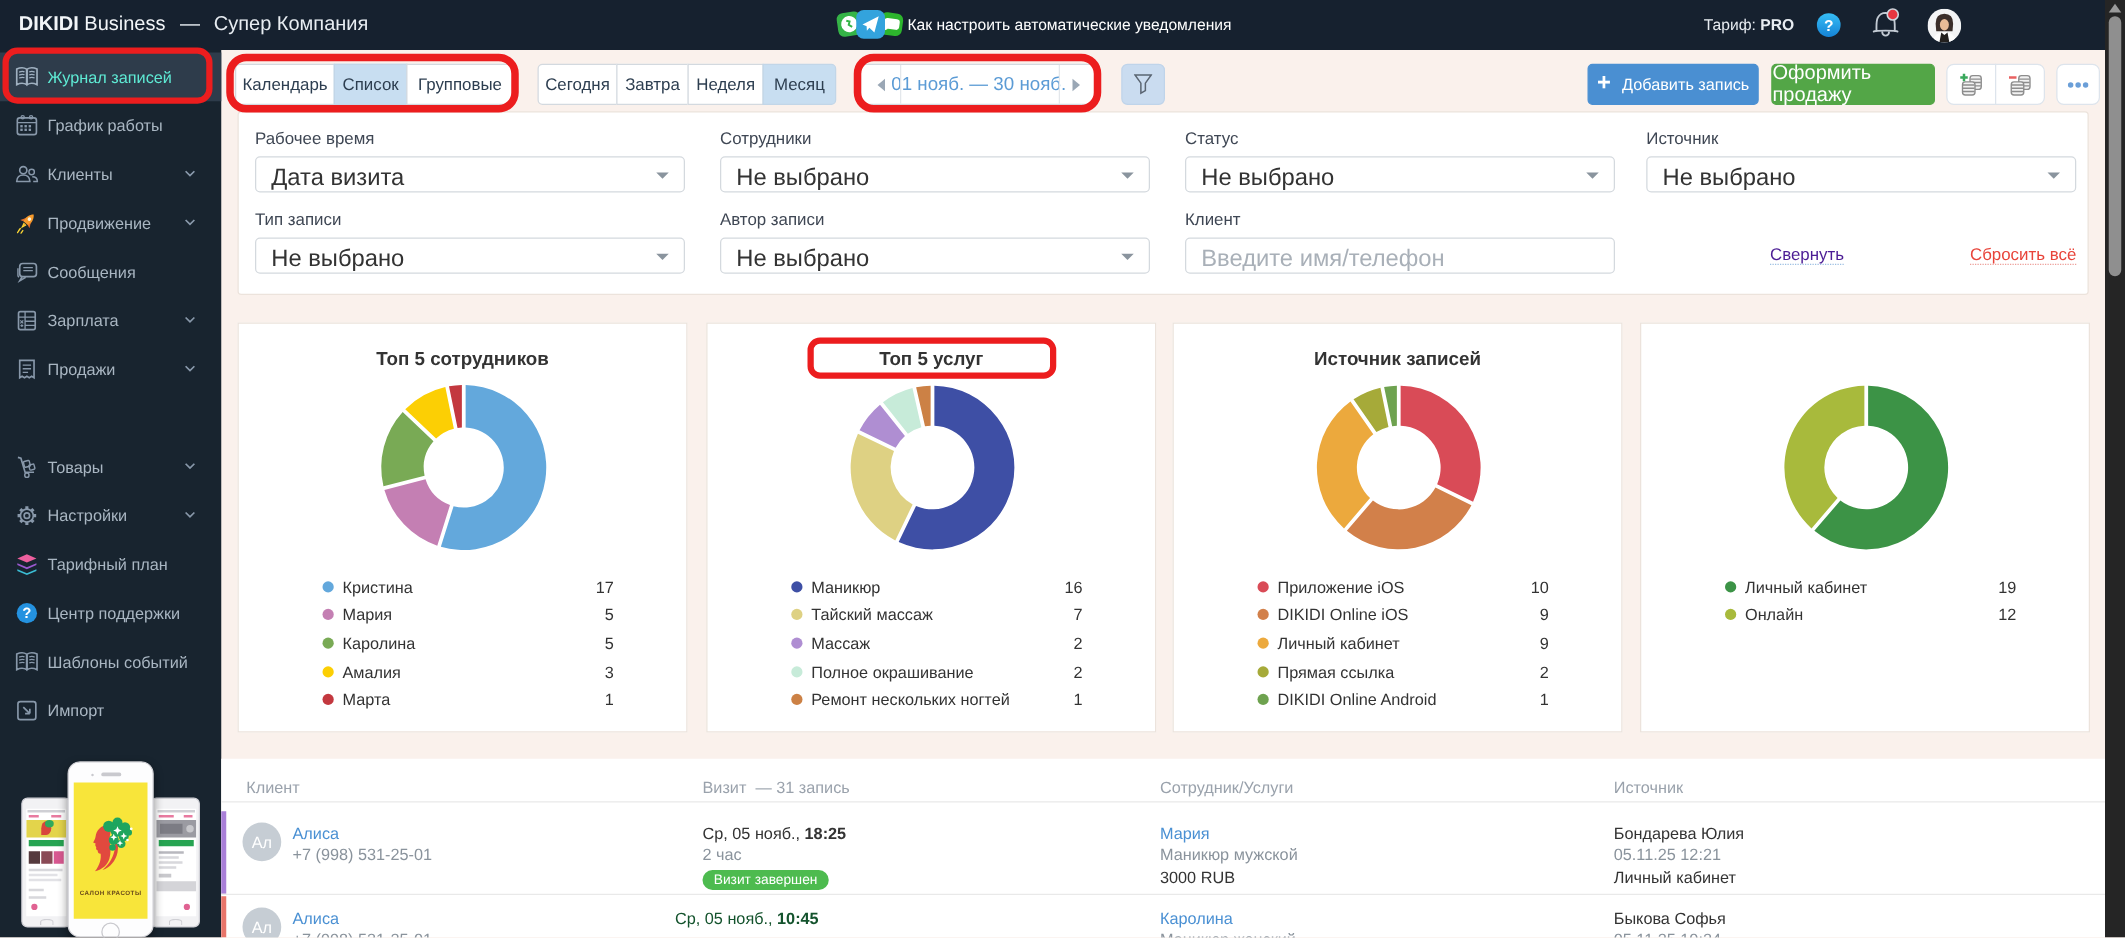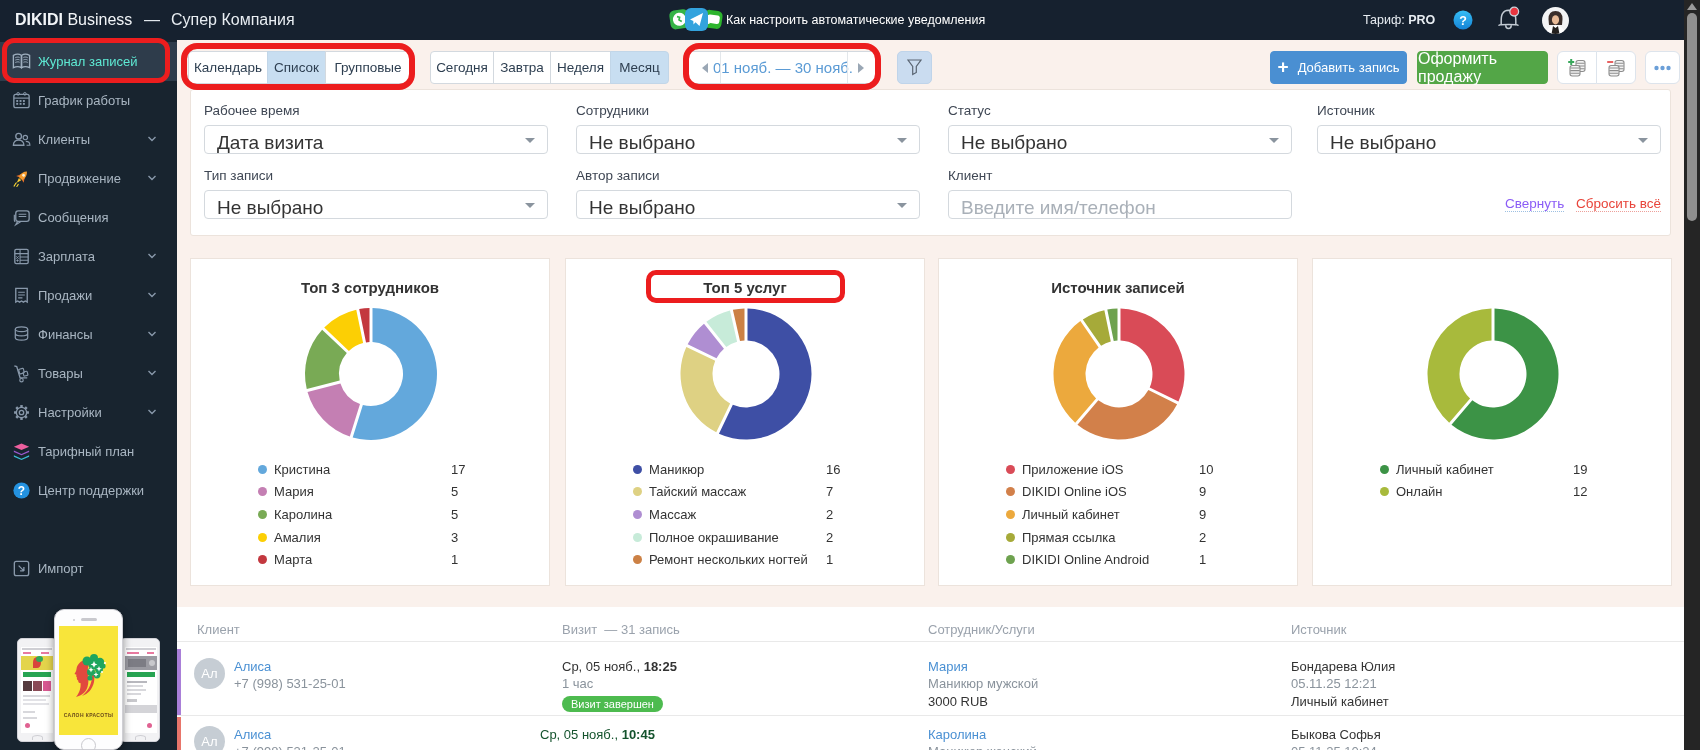--- a/index.html
+++ b/index.html
@@ -37,21 +37,21 @@
 .fph{color:#a9b0b8}
 .flink{position:absolute;font-size:13.5px}
 
 .card{position:absolute;top:258px;width:360px;height:328px;background:#fff;border:1px solid #ece3dc}
 .ctitle{position:absolute;top:20px;left:0;width:100%;text-align:center;font-size:15px;font-weight:bold;color:#333}
 .donut{position:absolute;left:105px;top:40px}
 .legend{position:absolute;left:67px;top:203px;width:100%;font-size:13px;color:#333}
 .lrow{position:absolute;height:22px;left:0}
 .ldot{position:absolute;left:0;top:3px;width:9px;height:9px;border-radius:50%}
 .lname{position:absolute;left:16px;top:0;white-space:nowrap}
-.lval{position:absolute;top:0;width:40px}
+.lval{position:absolute;top:0;text-align:right;width:40px}
 
 #tbl{position:absolute;left:177px;top:607px;width:1507px;height:143px;background:#fff}
 .th{position:absolute;top:15px;font-size:13px;color:#9aa2ac}
 #thline{position:absolute;left:0;top:34px;width:1507px;height:1px;background:#e9e9e9}
 .rowbar{position:absolute;left:0;width:4px}
 .avatar{position:absolute;width:31px;height:31px;border-radius:50%;background:#c6cdd4;color:#fff;font-size:13px;text-align:center;line-height:31px}
 .blue{color:#4a90d3}
 .gray{color:#8a939c}
 .t13{font-size:13px;position:absolute;white-space:nowrap}
 .pill{position:absolute;background:#4dbb4f;color:#fff;font-size:11px;border-radius:8px;height:16px;line-height:16px;padding:0 9px}
@@ -196,30 +196,20 @@
 <div class="mitem" style="top:236px">
         <svg class="ic" viewBox="0 0 22 22">
           <path d="M5 3.5 H17 V18 l-2-1.2 -2 1.2 -2-1.2 -2 1.2 -2-1.2 -2 1.2z" fill="none" stroke="#8898aa" stroke-width="1.4"></path>
           <path d="M7.5 7.5 H14.5 M7.5 10.5 H14.5 M7.5 13.5 H12" stroke="#8898aa" stroke-width="1.1"></path>
         </svg>
         <span class="txt">Продажи</span>
         <svg class="chev" viewBox="0 0 12 12">
           <path d="M2.5 4 L6 7.5 L9.5 4" fill="none" stroke="#8898aa" stroke-width="1.4"></path>
         </svg>
       </div>
-<div class="mitem" style="top:275px">
-        <svg class="ic" viewBox="0 0 22 22">
-          <ellipse cx="11" cy="5.5" rx="6.5" ry="2.5" fill="none" stroke="#8898aa" stroke-width="1.3"></ellipse>
-          <path d="M4.5 5.5 V10 c0 1.4 2.9 2.5 6.5 2.5 s6.5 -1.1 6.5 -2.5 V5.5 M4.5 10 V14.5 c0 1.4 2.9 2.5 6.5 2.5 s6.5-1.1 6.5-2.5 V10" fill="none" stroke="#8898aa" stroke-width="1.3"></path>
-        </svg>
-        <span class="txt">Финансы</span>
-        <svg class="chev" viewBox="0 0 12 12">
-          <path d="M2.5 4 L6 7.5 L9.5 4" fill="none" stroke="#8898aa" stroke-width="1.4"></path>
-        </svg>
-      </div>
 <div class="mitem" style="top:314px">
         <svg class="ic" viewBox="0 0 22 22">
           <path d="M3.5 3 L6 3.8 L9.5 15.5 L17 15.5" fill="none" stroke="#8898aa" stroke-width="1.4"></path>
           <circle cx="11" cy="18" r="1.8" fill="none" stroke="#8898aa" stroke-width="1.2"></circle>
           <rect x="8.5" y="6" width="5" height="5" rx="0.8" transform="rotate(-15 11 8.5)" fill="none" stroke="#8898aa" stroke-width="1.2"></rect>
           <rect x="13" y="9" width="4.4" height="4.4" rx="0.8" transform="rotate(-15 15.2 11.2)" fill="none" stroke="#8898aa" stroke-width="1.2"></rect>
         </svg>
         <span class="txt">Товары</span>
         <svg class="chev" viewBox="0 0 12 12">
           <path d="M2.5 4 L6 7.5 L9.5 4" fill="none" stroke="#8898aa" stroke-width="1.4"></path>
@@ -254,20 +244,27 @@
           <path d="M3 15 L11 18.5 L19 15 L19 16.5 L11 20 L3 16.5z" fill="#3bbdd4"></path>
         </svg>
         <span class="txt">Тарифный план</span>
       </div>
 <div class="mitem" style="top:431px">
         <svg class="ic" viewBox="0 0 22 22">
           <circle cx="11" cy="11" r="8.5" fill="#2492e0"></circle>
           <text x="11" y="15.5" text-anchor="middle" font-size="12.5" font-weight="bold" fill="#fff" font-family="Liberation Sans">?</text>
         </svg>
         <span class="txt">Центр поддержки</span>
+      </div>
+<div class="mitem" style="top:470px">
+        <svg class="ic" viewBox="0 0 22 22">
+          <path d="M2.5 4.5 C5.5 3 8.5 3 10.8 4.5 V17.5 C8.5 16 5.5 16 2.5 17.5 Z M19.5 4.5 C16.5 3 13.5 3 11.2 4.5 V17.5 C13.5 16 16.5 16 19.5 17.5 Z" fill="none" stroke="#8898aa" stroke-width="1.4"></path>
+          <path d="M4.5 7 C6.5 6.2 8 6.2 9 6.8 M4.5 9.5 C6.5 8.7 8 8.7 9 9.3 M4.5 12 C6.5 11.2 8 11.2 9 11.8 M13 6.8 C14.5 6.2 16 6.2 17.5 7 M13 9.3 C14.5 8.7 16 8.7 17.5 9.5 M13 11.8 C14.5 11.2 16 11.2 17.5 12" stroke="#8898aa" stroke-width="1" fill="none"></path>
+        </svg>
+        <span class="txt">Шаблоны событий</span>
       </div>
 <div class="mitem" style="top:509px">
         <svg class="ic" viewBox="0 0 22 22">
           <rect x="3.5" y="3.5" width="15" height="15" rx="2" fill="none" stroke="#8898aa" stroke-width="1.4"></rect>
           <path d="M8 8 L13.5 13.5 M13.5 13.5 V9.5 M13.5 13.5 H9.5" fill="none" stroke="#8898aa" stroke-width="1.4"></path>
         </svg>
         <span class="txt">Импорт</span>
       </div>
 
 <div class="abs" style="left:0;top:515px;width:177px;height:195px">
@@ -429,24 +426,24 @@
     </div>
 <div class="flabel" style="left:576px;top:168px">Автор записи</div>
 <div class="fdd" style="left:576px;top:190px">
       <span>Не выбрано</span>
       <i class="caret"></i>
     </div>
 <div class="flabel" style="left:948px;top:168px">Клиент</div>
 <div class="fdd" style="left:948px;top:190px">
       <span class="fph">Введите имя/телефон</span>
     </div>
-<div class="flink" style="left:1505px;top:196px;color:#8b5cf6;border-bottom:1px dotted #9dc0e2">Свернуть</div>
+<div class="flink" style="left:1416px;top:196px;color:#4c1d95;border-bottom:1px dotted #9dc0e2">Свернуть</div>
 <div class="flink" style="left:1576px;top:196px;color:#e8443a;border-bottom:1px dotted #eda09a">Сбросить всё</div>
 <div class="card" style="left:190px">
-<div class="ctitle">Топ 3 сотрудников</div>
+<div class="ctitle">Топ 5 сотрудников</div>
 <div class="donut"><svg width="150" height="150" viewBox="0 0 150 150">
           <path d="M76.50 9.02 A66 66 0 1 1 56.68 138.41 L66.86 105.95 A32 32 0 1 0 76.50 43.04 Z" fill="#63a8dc"></path>
           <path d="M53.82 137.51 A66 66 0 0 1 11.50 92.99 L44.43 84.46 A32 32 0 0 0 64.00 105.05 Z" fill="#c47fb3"></path>
           <path d="M10.75 90.09 A66 66 0 0 1 26.14 30.63 L50.80 54.06 A32 32 0 0 0 43.68 81.56 Z" fill="#79aa55"></path>
           <path d="M28.21 28.45 A66 66 0 0 1 60.25 10.67 L67.10 43.99 A32 32 0 0 0 52.87 51.89 Z" fill="#fccf04"></path>
           <path d="M63.19 10.07 A66 66 0 0 1 73.50 9.02 L73.50 43.04 A32 32 0 0 0 70.03 43.39 Z" fill="#c3383f"></path>
         </svg></div>
 <div class="legend">
 <div class="lrow" style="top:0px">
           <span class="ldot" style="background:#63a8dc"></span>
@@ -572,21 +569,21 @@
  <div class="th" style="left:20px">Клиент</div>
  <div class="th" style="left:385px">Визит&nbsp; — 31 запись</div>
  <div class="th" style="left:751px">Сотрудник/Услуги</div>
  <div class="th" style="left:1114px">Источник</div>
  <div id="thline"></div>
  <div class="rowbar" style="top:42px;height:66px;background:#a97fd8"></div>
  <div class="avatar" style="left:17px;top:51px">Ал</div>
  <div class="t13 blue" style="left:57px;top:52px">Алиса</div>
  <div class="t13 gray" style="left:57px;top:69px">+7 (998) 531-25-01</div>
  <div class="t13" style="left:385px;top:52px;color:#333">Ср, 05 нояб., <b>18:25</b></div>
- <div class="t13 gray" style="left:385px;top:69px">1 час</div>
+ <div class="t13 gray" style="left:385px;top:69px">2 час</div>
  <div class="pill" style="left:385px;top:89px">Визит завершен</div>
  <div class="t13 blue" style="left:751px;top:52px">Мария</div>
  <div class="t13 gray" style="left:751px;top:69px">Маникюр мужской</div>
  <div class="t13" style="left:751px;top:87px;color:#333">3000 RUB</div>
  <div class="t13" style="left:1114px;top:52px;color:#333">Бондарева Юлия</div>
  <div class="t13 gray" style="left:1114px;top:69px">05.11.25 12:21</div>
  <div class="t13" style="left:1114px;top:87px;color:#333">Личный кабинет</div>
  <div class="abs" style="left:0;top:108px;width:1507px;height:1px;background:#e9e9e9"></div>
  <div class="rowbar" style="top:110px;height:33px;background:#e8756a"></div>
  <div class="avatar" style="left:17px;top:119px">Ал</div>

